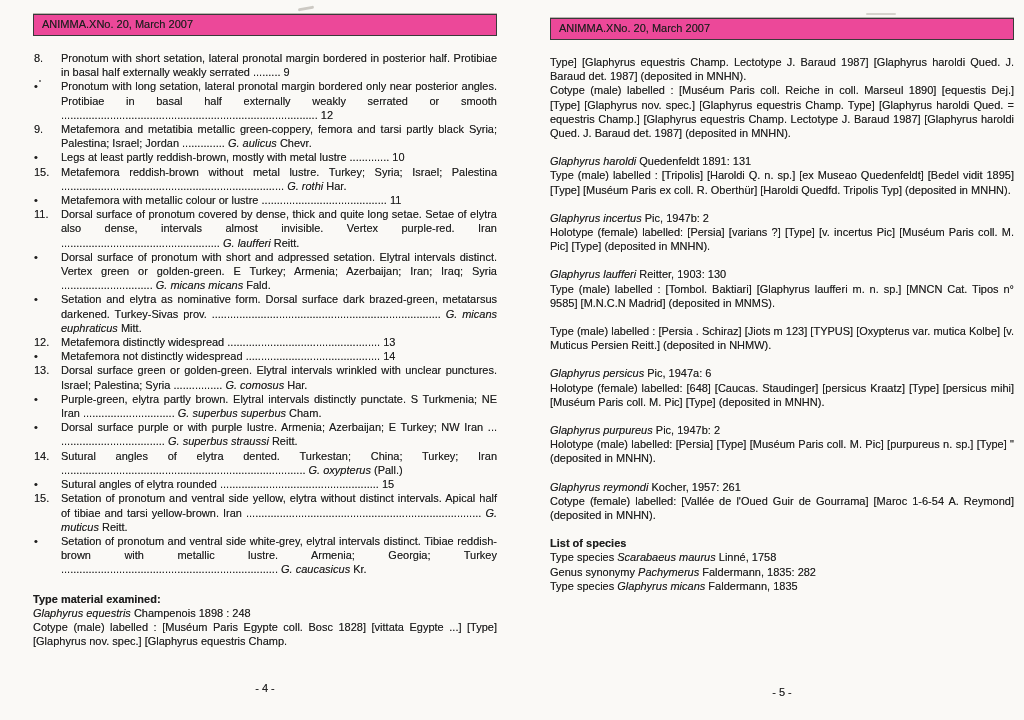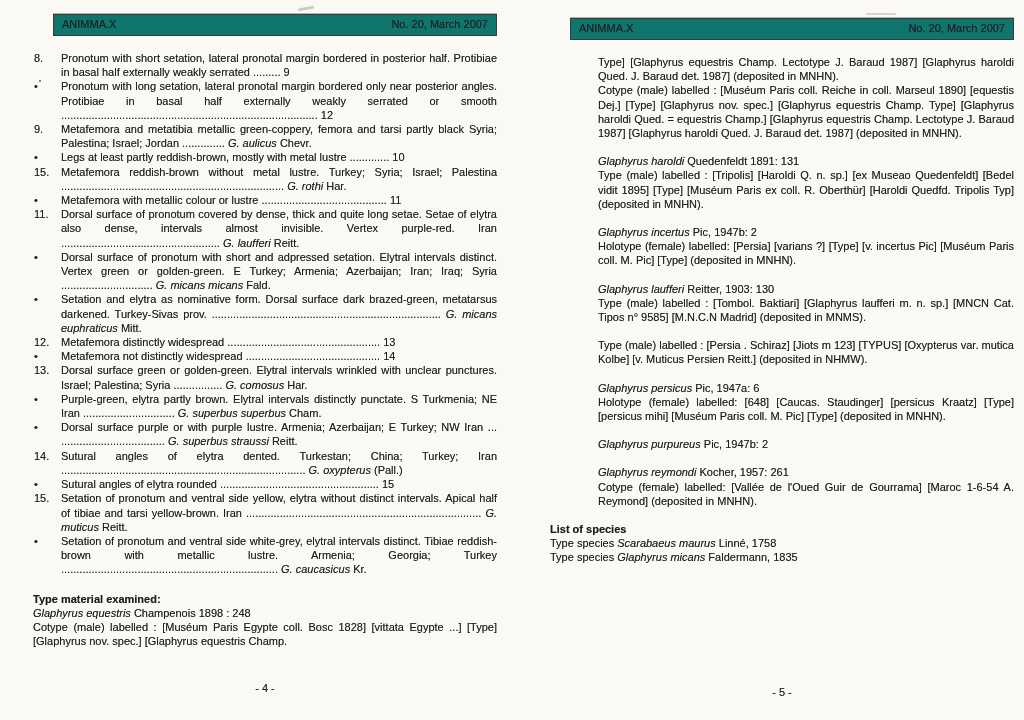--- a/index.html
+++ b/index.html
@@ -8,26 +8,25 @@
     background:#faf9f6;
     font-family:"Liberation Sans", sans-serif;
     color:#1e1e1e;
     -webkit-font-smoothing:antialiased;
   }
   .page{position:absolute;width:464px;font-size:11px;line-height:14.2px;}
   #page-left{left:33px;top:14px;}
   #page-right{left:550px;top:18px;}
   .runhead{
     border:1px solid #3a3a3a;
-    display:flex;justify-content:space-between;align-items:center;
+    display:flex;justify-content:flex-start;align-items:center;
     padding:3px 8px 4px 8px;
     font-size:11px;line-height:13px;
-    background:#0f766e;
+    background:#ec4899;
     box-shadow:0 -1px 0 #b9b6b0;
-    margin-left:20px;
   }
   .txtsoft{text-shadow:0 0 0.5px rgba(30,30,30,0.55);}
   .keylist{margin-top:15px;}
   .key-item{position:relative;padding-left:28px;text-align:justify;}
   .key-item .marker{position:absolute;left:1px;top:0;text-align:left;}
   .tm{margin-top:15px;}
   .bold{font-weight:bold;}
   .just{text-align:justify;}
   .entry{margin-bottom:14px;}
   .entry .ebody{text-align:justify;}
@@ -138,21 +137,21 @@
     <div class="just">Cotype (male) labelled : [Muséum Paris Egypte coll. Bosc 1828] [vittata Egypte ...] [Type] [Glaphyrus nov. spec.] [Glaphyrus equestris Champ.</div>
   </div>
 </div>
 
 <div class="page txtsoft" id="page-right">
   <div class="runhead">
     <span>ANIMMA.X</span>
     <span>No. 20, March 2007</span>
   </div>
 
-  <div style="margin-top:15px;margin-left:48px;">
+  <div style="margin-top:15px;">
 
       <div class="entry">
         <div class="ehead"><i></i><span></span></div>
         <div class="ebody">Type] [Glaphyrus equestris Champ. Lectotype J. Baraud 1987] [Glaphyrus haroldi Qued. J. Baraud det. 1987] (deposited in MNHN).</div>
         <div class="ebody">Cotype (male) labelled : [Muséum Paris coll. Reiche in coll. Marseul 1890] [equestis Dej.] [Type] [Glaphyrus nov. spec.] [Glaphyrus equestris Champ. Type] [Glaphyrus haroldi Qued. = equestris Champ.] [Glaphyrus equestris Champ. Lectotype J. Baraud 1987] [Glaphyrus haroldi Qued. J. Baraud det. 1987] (deposited in MNHN).</div>
       </div>
 
       <div class="entry">
         <div class="ehead"><i>Glaphyrus haroldi</i><span> Quedenfeldt 1891: 131</span></div>
         <div class="ebody">Type (male) labelled : [Tripolis] [Haroldi Q. n. sp.] [ex Museao Quedenfeldt] [Bedel vidit 1895] [Type] [Muséum Paris ex coll. R. Oberthür] [Haroldi Quedfd. Tripolis Typ] (deposited in MNHN).</div>
@@ -177,36 +176,38 @@
       </div>
 
       <div class="entry">
         <div class="ehead"><i>Glaphyrus persicus</i><span> Pic, 1947a: 6</span></div>
         <div class="ebody">Holotype (female) labelled: [648] [Caucas. Staudinger] [persicus Kraatz] [Type] [persicus mihi] [Muséum Paris coll. M. Pic] [Type] (deposited in MNHN).</div>
         <div class="ebody"></div>
       </div>
 
       <div class="entry">
         <div class="ehead"><i>Glaphyrus purpureus</i><span> Pic, 1947b: 2</span></div>
+        <div class="ebody">Holotype (male) labelled: [Persia] [Type] [Muséum Paris coll. M. Pic] [purpureus n. sp.] [Type] " (deposited in MNHN).</div>
         <div class="ebody"></div>
       </div>
 
       <div class="entry">
         <div class="ehead"><i>Glaphyrus reymondi</i><span> Kocher, 1957: 261</span></div>
         <div class="ebody">Cotype (female) labelled: [Vallée de l'Oued Guir de Gourrama] [Maroc 1-6-54 A. Reymond] (deposited in MNHN).</div>
         <div class="ebody"></div>
       </div>
     </div>
 
   <div>
     <div class="bold">List of species</div>
     <div>
 
         <div class="los-line"><span>Type species </span><i>Scarabaeus maurus</i><span> Linné, 1758</span></div>
 
+        <div class="los-line"><span>Genus synonymy </span><i>Pachymerus</i><span> Faldermann, 1835: 282</span></div>
 
         <div class="los-line"><span>Type species </span><i>Glaphyrus micans</i><span> Faldermann, 1835</span></div>
       </div>
   </div>
 </div>
 
 <div class="footer txtsoft" id="footer-left">- 4 -</div>
 <div class="footer txtsoft" id="footer-right">- 5 -</div>
 
 </body></html>

